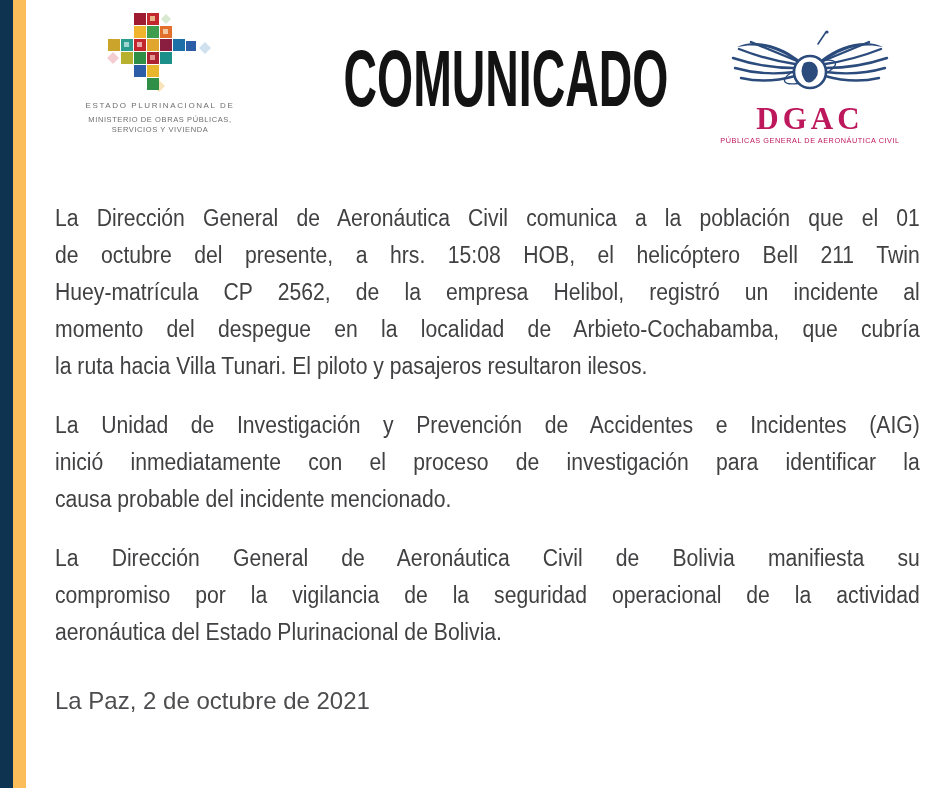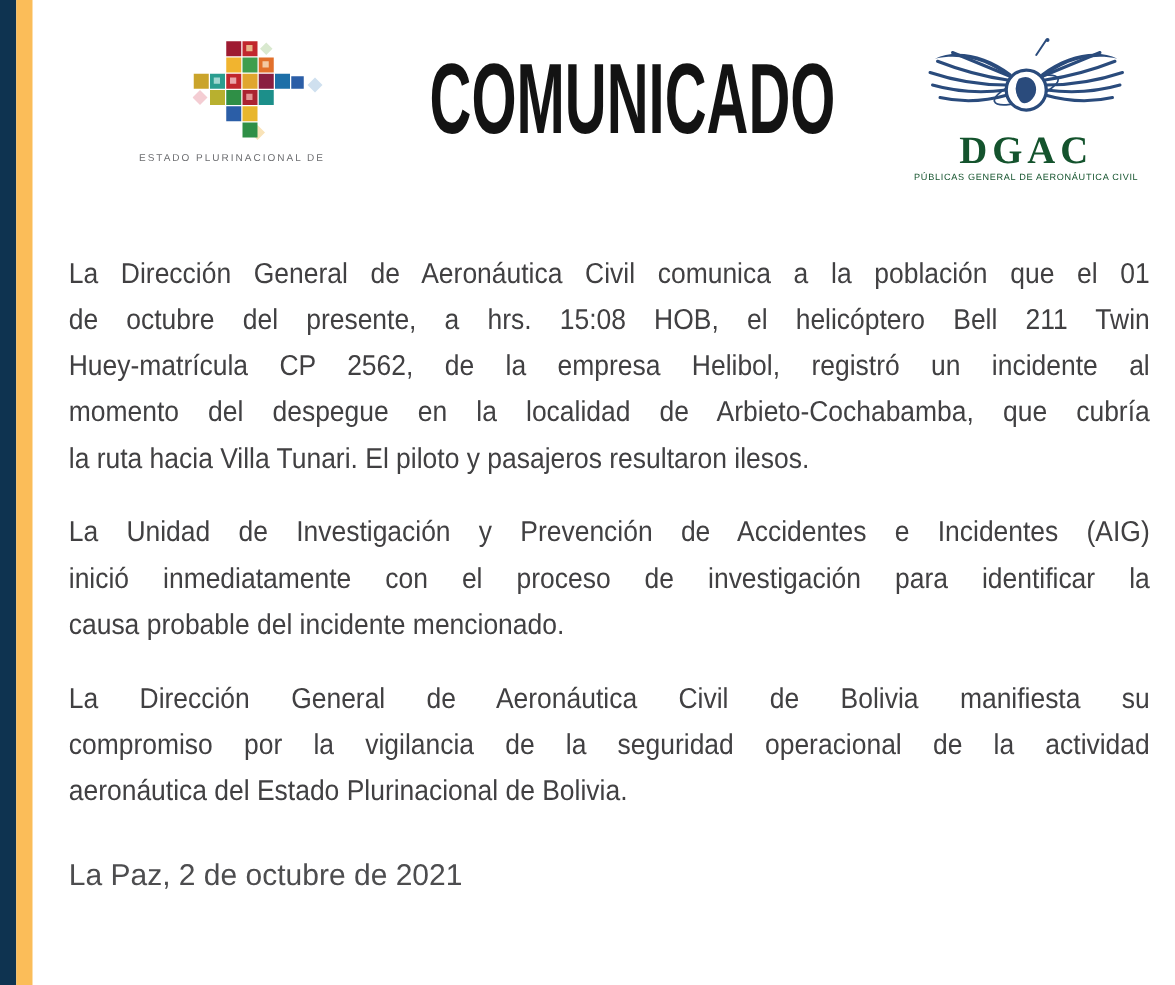--- a/index.html
+++ b/index.html
@@ -7,33 +7,33 @@
     width:940px;height:788px;background:#ffffff;position:relative;
     font-family:"Liberation Sans",sans-serif;overflow:hidden;
   }
   
   .bar{position:absolute;top:0;bottom:0;}
   .bar.navy{left:0;width:13px;background:#0e3350;}
   .bar.yellow{left:13px;width:13px;background:#fbbd59;}
 
   
   header{position:absolute;top:0;left:26px;right:0;height:185px;}
-  .bolivia{position:absolute;left:34px;top:32px;width:200px;text-align:right;color:#6d6e71;}
+  .bolivia{position:absolute;left:34px;top:12px;width:200px;text-align:center;color:#6d6e71;}
   .bolivia .eyebrow{font-size:8px;letter-spacing:1.6px;margin-top:5px;white-space:nowrap;}
   .bolivia .country{font-family:"Liberation Serif",serif;font-size:27px;font-weight:bold;letter-spacing:4px;line-height:28px;color:#6d6e71;}
   .bolivia .ministry{font-size:7.5px;letter-spacing:0.6px;line-height:9.5px;margin-top:5px;color:#6d6e71;}
 
   .title-wrap{position:absolute;left:200px;right:233px;top:40px;text-align:center;}
   .title-wrap h1{
     margin:0;display:inline-block;font-size:80px;font-weight:bold;color:#131313;
     letter-spacing:0px;white-space:nowrap;transform:scaleX(0.58);transform-origin:center top;
     line-height:78px;
   }
 
-  .dgac{position:absolute;right:29px;top:30px;width:180px;text-align:center;color:#14532d;}
+  .dgac{position:absolute;right:40px;top:30px;width:180px;text-align:center;color:#be185d;}
   .dgac .acronym{font-family:"Liberation Serif",serif;font-size:31px;font-weight:bold;letter-spacing:4px;line-height:30px;margin-top:-4px;}
   .dgac .caption{font-size:7.3px;letter-spacing:0.55px;margin-top:2px;white-space:nowrap;}
 
   
   main{position:absolute;top:200px;left:55px;width:870px;}
   .paragraphs{width:940px;transform:scaleX(0.92);transform-origin:0 0;}
   .para{margin:0 0 22px 0;}
   .ln{
     font-size:23px;color:#414042;line-height:37px;
     text-align:justify;text-align-last:justify;
@@ -80,20 +80,24 @@
       <rect x="40" y="53" width="12" height="12" fill="#e8b62c"></rect>
       <rect x="40" y="66" width="12" height="12" fill="#2f8f46"></rect>
 
       <rect x="43" y="4" width="5" height="5" fill="#f1d9a0" opacity="0.8"></rect>
       <rect x="30" y="30" width="5" height="5" fill="#f3c7c9" opacity="0.8"></rect>
       <rect x="56" y="17" width="5" height="5" fill="#f7e0c2" opacity="0.8"></rect>
       <rect x="17" y="30" width="5" height="5" fill="#bfe6e0" opacity="0.8"></rect>
       <rect x="43" y="43" width="5" height="5" fill="#f1b0ad" opacity="0.8"></rect>
     </svg>
     <div class="eyebrow">ESTADO PLURINACIONAL DE</div>
+    <div class="ministry">
+      <div>MINISTERIO DE OBRAS PÚBLICAS,</div>
+      <div>SERVICIOS Y VIVIENDA</div>
+    </div>
   </div>
 
   <div class="title-wrap">
     <h1>COMUNICADO</h1>
   </div>
 
   <div class="dgac">
     <svg width="170" height="74" viewBox="0 0 170 74" aria-hidden="true">
       <g stroke="#2a4b7c" fill="none" stroke-width="2.4" stroke-linecap="round">
 

